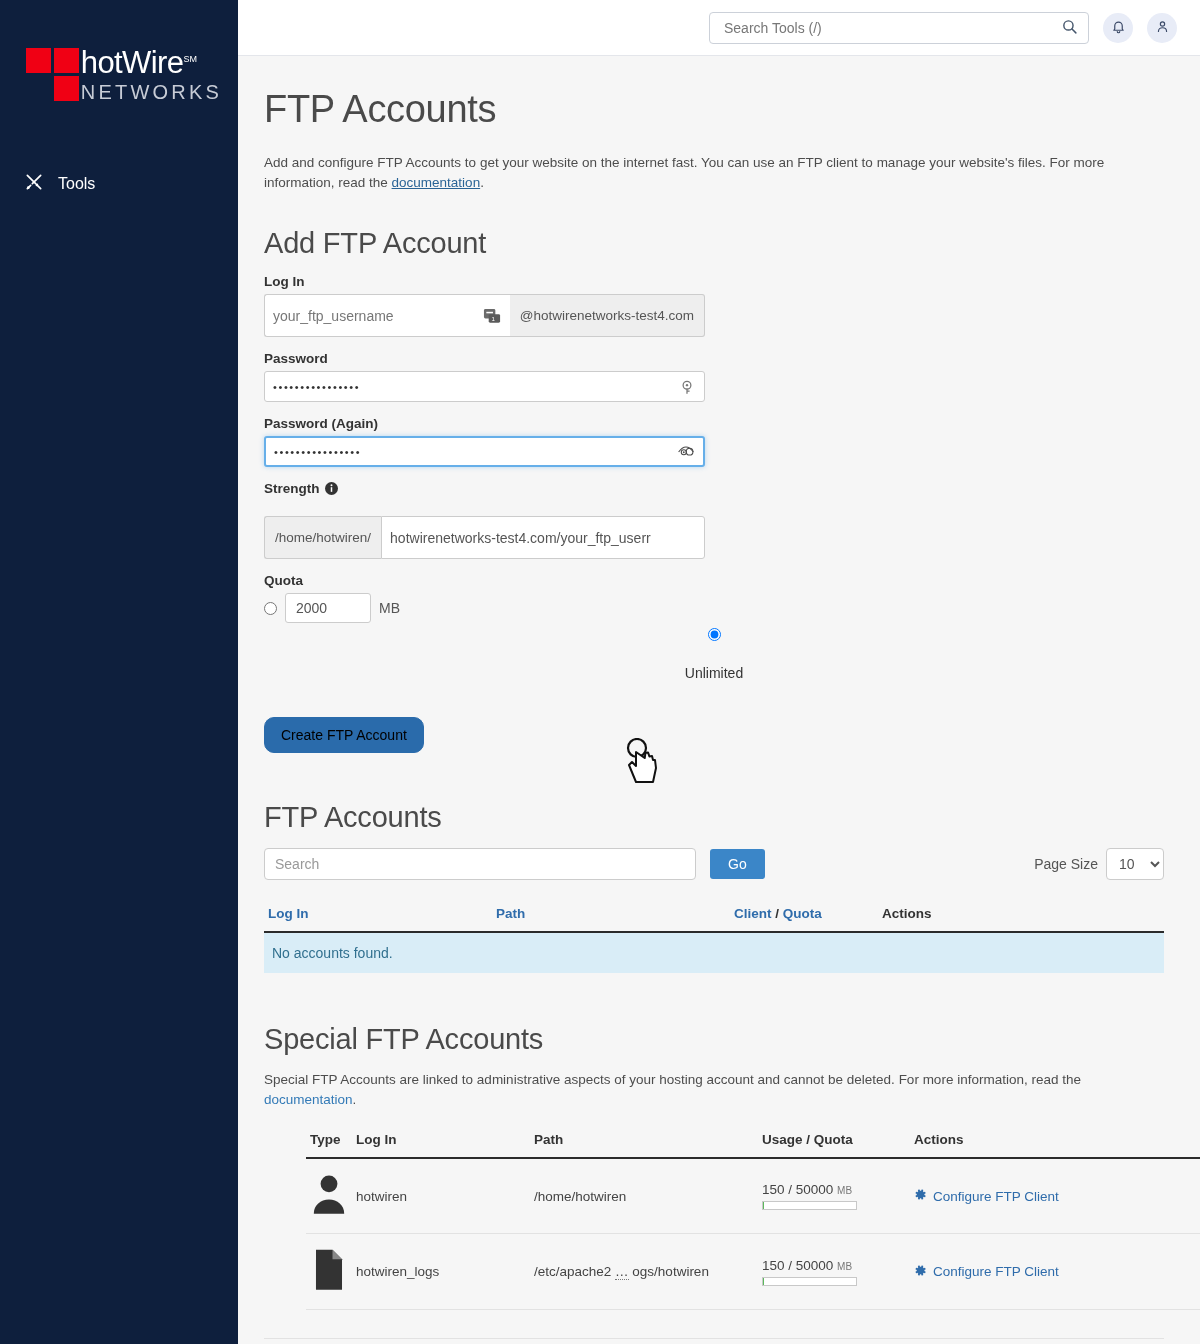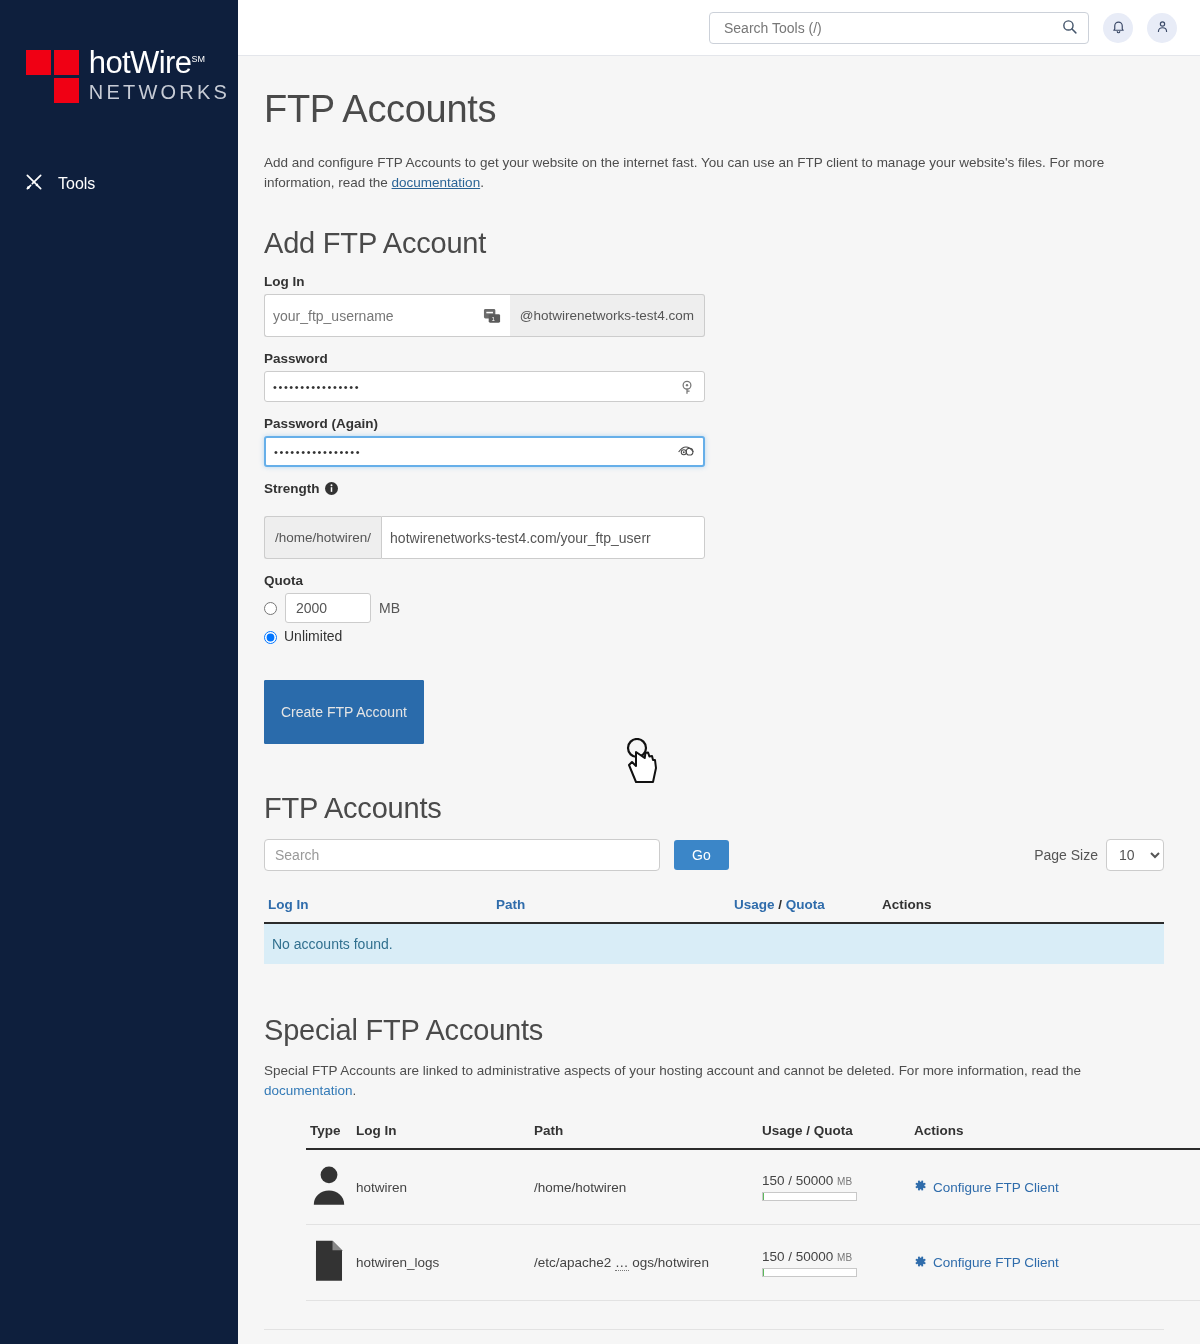--- a/index.html
+++ b/index.html
@@ -13,21 +13,21 @@
     overflow: hidden;
   }
   .app { display: flex; width: 1200px; height: 1344px; }
 
   
   .sidebar {
     width: 238px; min-width: 238px; height: 1344px;
     background: #0e1f3d;
     position: relative;
   }
-  .logo-wrap { padding: 44px 8px 0 26px; display: flex; align-items: center; }
+  .logo-wrap { padding: 44px 16px 0 26px; display: flex; align-items: flex-start; }
   .logo-squares {
     width: 56px; height: 53px; position: relative; margin-top: 4px;
   }
   .logo-squares i {
     position: absolute; display: block; background: #f00014; width: 25px; height: 25px;
   }
   .logo-squares i.s1 { left: 0;    top: 0; }
   .logo-squares i.s2 { left: 28px; top: 0; }
   .logo-squares i.s3 { left: 28px; top: 28px; }
   .logo-text { margin-left: 8px; }
@@ -134,32 +134,32 @@
   }
 
   .quota-row { display: flex; align-items: center; gap: 8px; margin-bottom: 5px; }
   input[type=radio] { margin: 0; width: 13px; height: 13px; }
   .quota-input {
     width: 86px; height: 30px; border: 1px solid #ccc; border-radius: 3px;
     background: #fff; display: flex; align-items: center; padding: 0 10px;
     font-size: 14px; color: #555;
   }
   .unit { font-size: 14px; color: #555; }
-  .unlimited-row { display: flex; align-items: flex-end; gap: 7px; font-size: 14px; color: #333; }
+  .unlimited-row { display: flex; align-items: center; gap: 24px; font-size: 14px; color: #333; flex-direction: column; }
 
   .btn-primary {
     margin-top: 22px; background: #2a6bab; border: 1px solid #2a6bab;
-    color: #e5e5e5; font-size: 14px; padding: 23px 16px; border-radius: 1px;
+    color: #000000; font-size: 14px; padding: 9px 16px; border-radius: 10px;
     cursor: pointer; display: inline-block; position: relative;
   }
   .cursor-ov { position: absolute; left: 385px; top: 738px; width: 46px; height: 48px; pointer-events: none; }
 
   .tbl-toolbar { display: flex; align-items: center; gap: 14px; margin: 0 0 20px 0; }
   .tbl-search {
-    width: 396px; height: 32px; border: 1px solid #ccc; border-radius: 4px; background: #fff;
+    width: 432px; height: 32px; border: 1px solid #ccc; border-radius: 4px; background: #fff;
     display: flex; align-items: center; padding: 0 10px; font-size: 14px; color: #999;
   }
   .go-btn { background: #3b86c8; color: #fff; border: none; border-radius: 3px; font-size: 14px; padding: 7px 18px; cursor: pointer; }
   .pagesize { margin-left: auto; display: flex; align-items: center; gap: 8px; font-size: 14px; color: #555; }
   .pagesize select {
     height: 32px; border: 1px solid #ccc; border-radius: 4px; background: #fff;
     font-size: 14px; font-family: "Liberation Sans", sans-serif; color: #555; padding: 0 6px 0 8px; width: 58px;
   }
 
   table.grid { width: 100%; border-collapse: collapse; }
@@ -369,21 +369,21 @@
             <option>10</option>
           </select>
         </div>
       </div>
 
       <table class="grid">
         <thead>
           <tr>
             <th class="lnk" style="width:228px">Log In</th>
             <th class="lnk" style="width:238px">Path</th>
-            <th style="width:148px"><span class="lnk" style="color:#2f6cab">Usage</span><span style="color:#333"> / </span><span style="color:#2f6cab">Quota</span></th>
+            <th style="width:148px"><span class="lnk" style="color:#2f6cab">Client</span><span style="color:#333"> / </span><span style="color:#2f6cab">Quota</span></th>
             <th class="plain">Actions</th>
           </tr>
         </thead>
         <tbody>
           <tr class="empty-row">
             <td colspan="4">No accounts found.</td>
           </tr>
         </tbody>
       </table>
 

